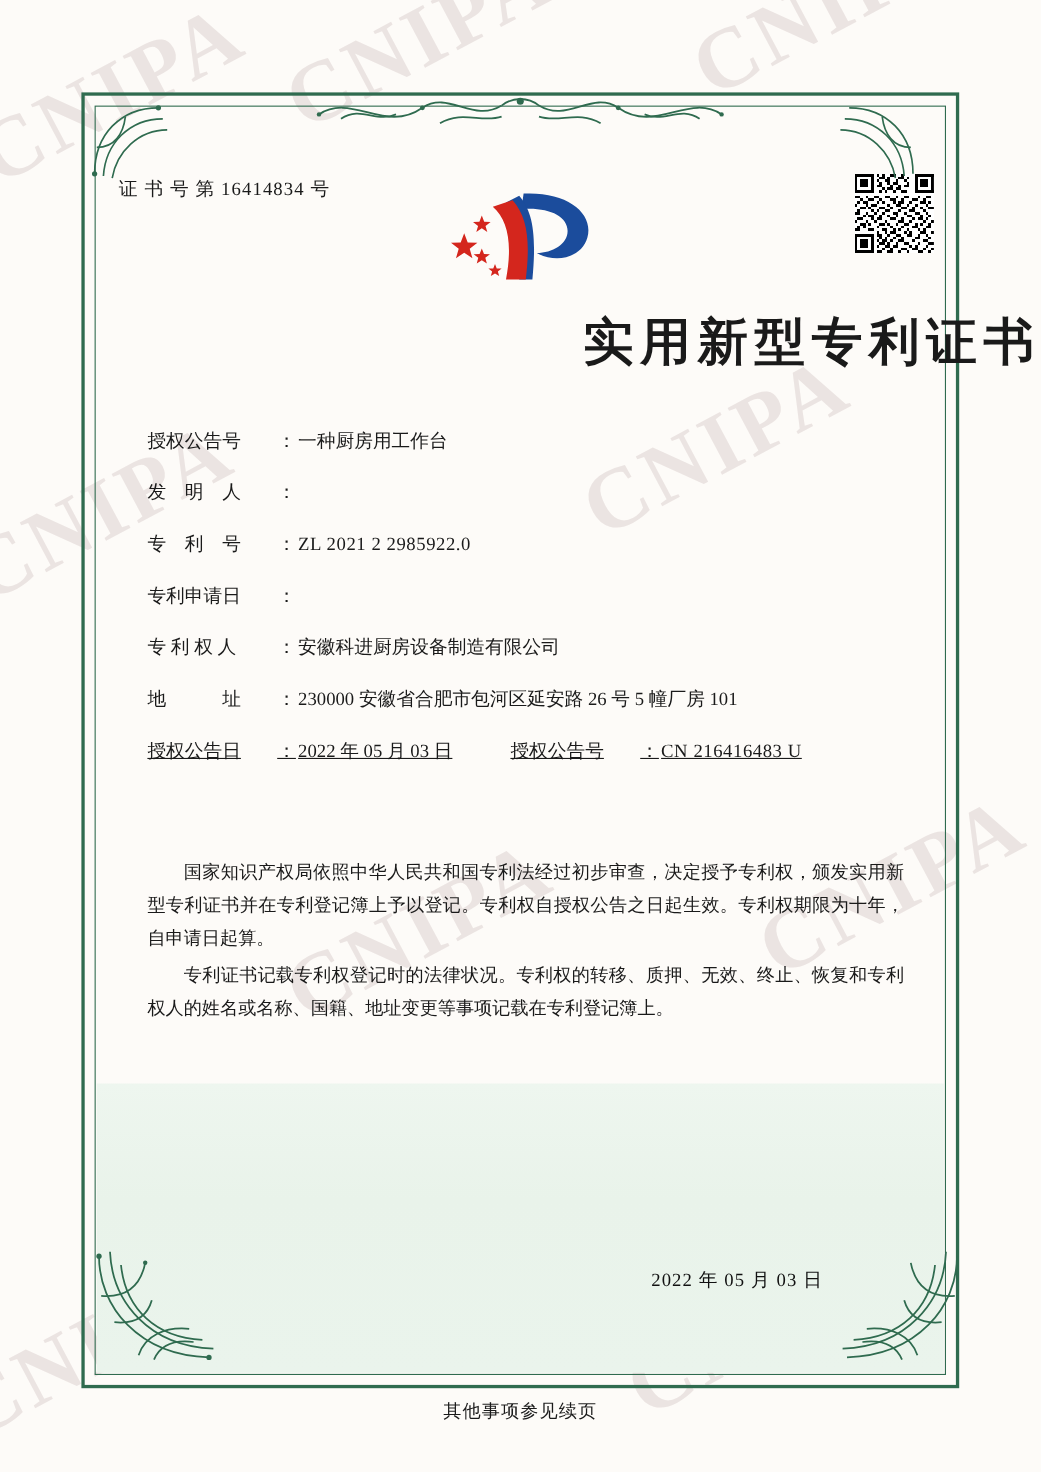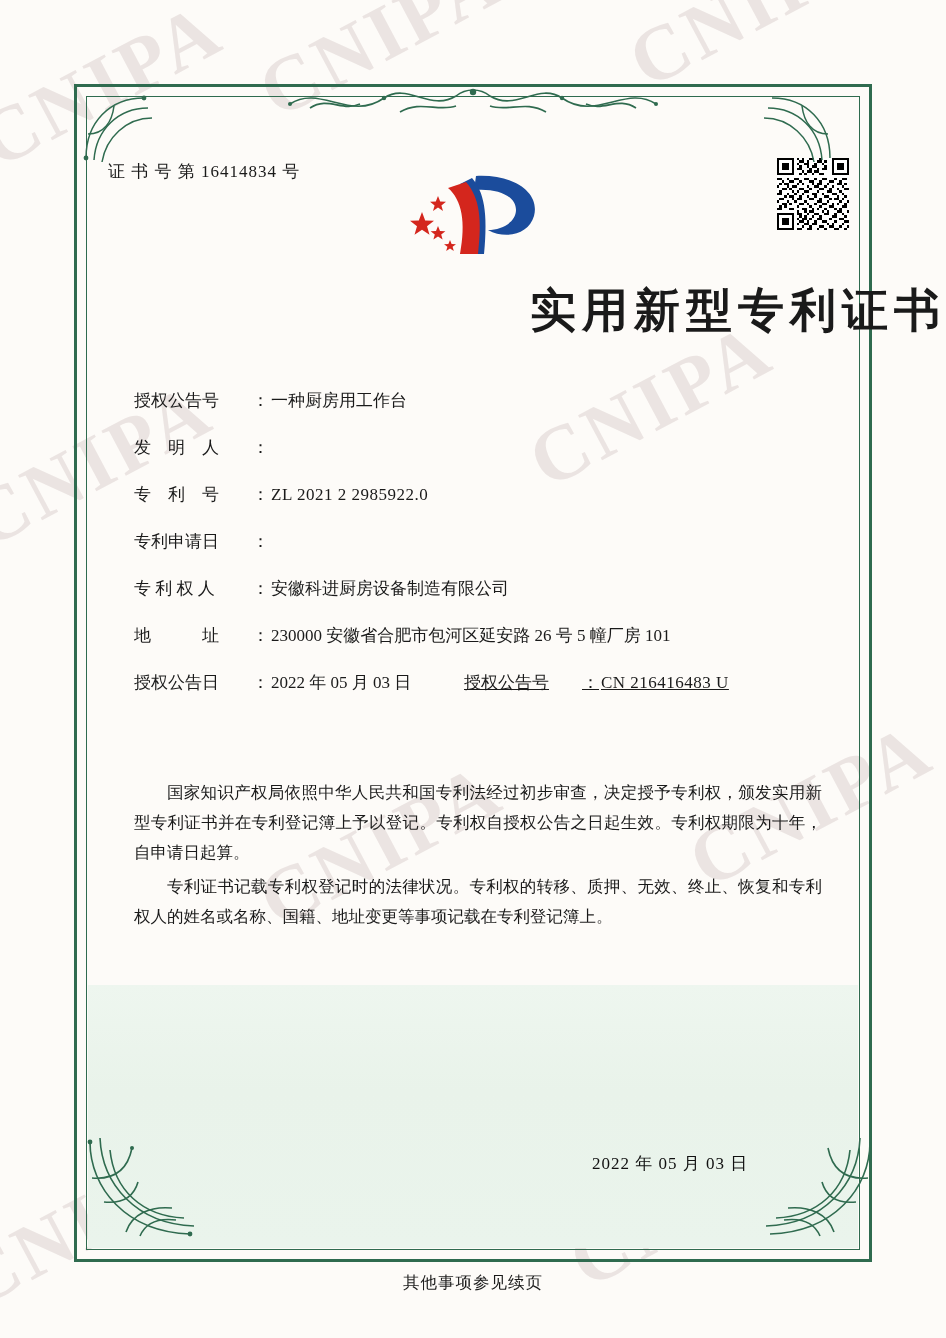--- a/index.html
+++ b/index.html
@@ -138,21 +138,21 @@
     display: flex;
     justify-content: space-between;
     white-space: nowrap;
   }
   .row .lbl.nojustify { display: block; }
   .row .colon { margin: 0 2px 0 0; }
   .row .val { flex: 1; }
   .row .val.mono { font-family: "Liberation Serif", serif; letter-spacing: 0.5px; }
 
   .row-split { display: flex; align-items: baseline; }
-  .row-split .seg1 { width: 330px; display: flex; align-items: baseline; }
+  .row-split .seg1 { width: 330px; display: flex; align-items: baseline; text-decoration: underline; }
   .row-split .seg2 { display: flex; align-items: baseline; text-decoration: underline; }
   .row-split .seg2 .lbl2 { width: 118px; flex: 0 0 118px; display: flex; justify-content: space-between; white-space: nowrap; }
 
   
   .paras {
     position: absolute;
     left: 134px;
     top: 778px;
     width: 688px;
     font-size: 16.5px;

